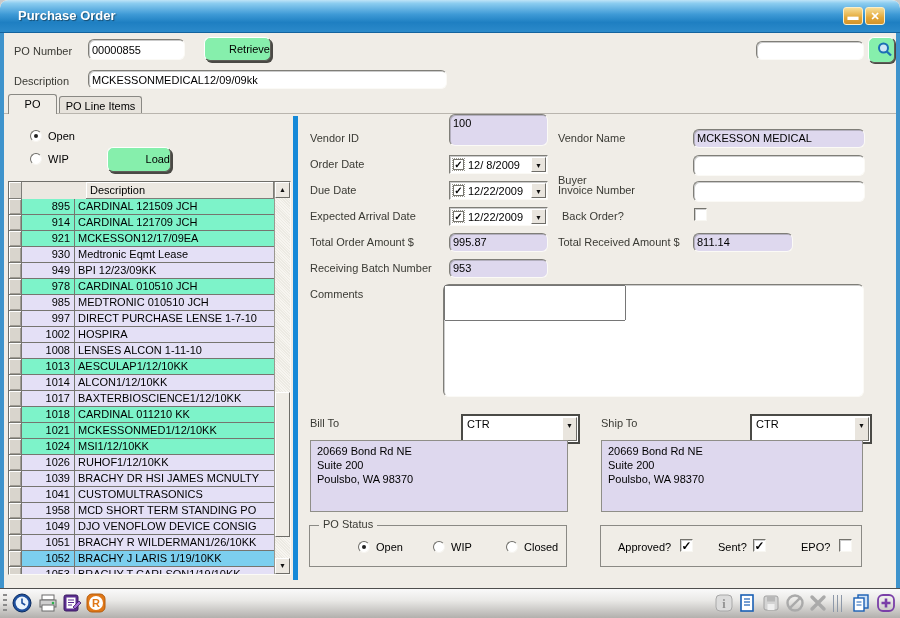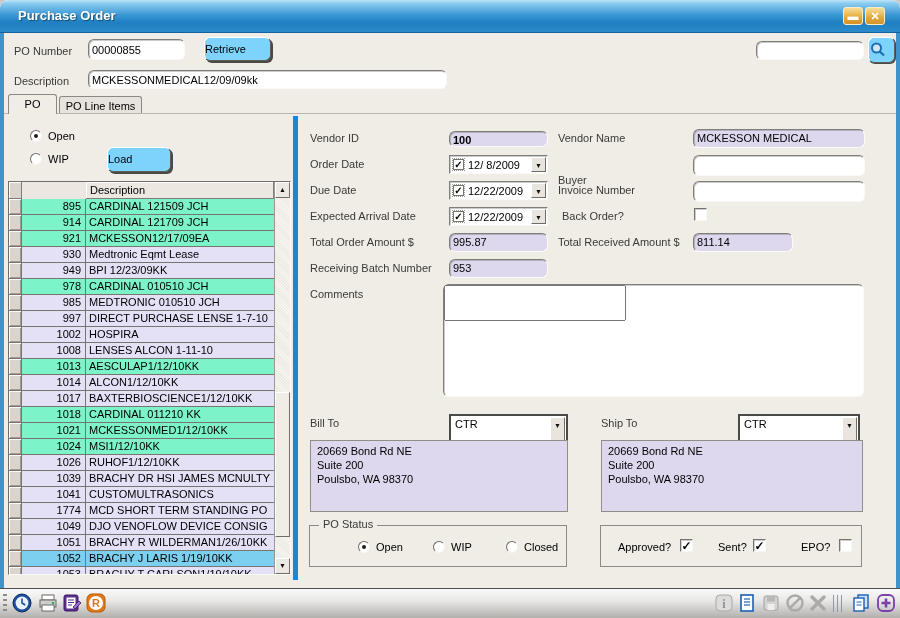--- a/index.html
+++ b/index.html
@@ -19,22 +19,22 @@
   
   .frame-side{position:absolute;top:33px;width:4px;height:555px;background:#3e93cc;}
   .content{position:absolute;left:4px;top:33px;width:892px;height:555px;background:#f0ede7;}
   .lbl{position:absolute;color:#3a3a34;white-space:nowrap;}
   .sunken{border:1px solid;border-color:#7f7e78 #fbfaf6 #fbfaf6 #7f7e78;
     box-shadow:inset 1px 1px 0 rgba(70,70,70,.28);background:#fff;}
   .field-lav{background:#ded8ee;}
   .val{padding:2px 3px 0;white-space:pre;overflow:hidden;}
   input.txt{font:11px "Liberation Sans",sans-serif;border:none;outline:none;background:transparent;
     width:100%;height:100%;padding:0 3px;}
-  .btn{background:#7dd3fc;border:1px solid;border-color:#ffffff #5e5d57 #5e5d57 #ffffff;
-    box-shadow:2px 2px 0 #4a4945;text-align:left;cursor:default;}
+  .btn{background:#86efac;border:1px solid;border-color:#ffffff #5e5d57 #5e5d57 #ffffff;
+    box-shadow:2px 2px 0 #4a4945;text-align:right;cursor:default;}
   
   .tab{position:absolute;border:1px solid #8a8984;border-bottom:none;border-radius:3px 3px 0 0;
     text-align:center;padding-top:3px;background:#e7e3dc;}
   .tab.active{background:#f0ede7;z-index:3;}
   .tabpanel{position:absolute;left:0;top:80px;width:892px;height:472px;
     border-top:1px solid #b9b5ae;background:#f0ede7;}
   
   .radio{position:absolute;width:12px;height:12px;border-radius:50%;background:#fff;
     border:1px solid;border-color:#6e6d68 #f6f5f0 #f6f5f0 #6e6d68;}
   .radio.selected::after{content:"";position:absolute;left:3px;top:3px;width:4px;height:4px;
@@ -46,42 +46,42 @@
   
   .grid{position:absolute;background:#fff;border:1px solid;
     border-color:#6f6e69 #fbfaf6 #fbfaf6 #6f6e69;overflow:hidden;}
   .ghead{position:absolute;left:0;top:0;right:16px;height:17px;display:flex;background:#ece8e1;}
   .hc{border-right:1px solid #7e7d78;border-bottom:1px solid #7e7d78;
     box-shadow:inset 1px 1px 0 #fff;padding:2px 4px 0;overflow:hidden;white-space:nowrap;}
   .grows{position:absolute;left:0;top:17px;right:16px;bottom:0;overflow:hidden;}
   .grow{display:flex;height:16px;line-height:15px;}
   .gut{width:13px;background:#d9d5cd;border-right:1px solid #76756f;border-bottom:1px solid #76756f;
     box-shadow:inset 1px 1px 0 #fff, inset -1px -1px 0 #a09c94;}
-  .gpo{width:64px;text-align:right;padding-right:4px;border-right:1px solid #76756f;
+  .gpo{width:53px;text-align:right;padding-right:4px;border-right:1px solid #76756f;
     border-bottom:1px solid #76756f;overflow:hidden;}
   .gdesc{flex:1;padding-left:3px;border-bottom:1px solid #76756f;overflow:hidden;white-space:nowrap;}
   .green{background:#7df3c9;} .lav{background:#e4e0f6;} .sel{background:#7ccfef;}
   .vscroll{position:absolute;right:0;top:0;bottom:0;width:16px;
     background:repeating-linear-gradient(45deg,#eceae3 0 1px,#f7f5f0 1px 2px);
     border-left:1px solid #9a988f;}
   .sbtn{position:absolute;left:0;width:15px;height:16px;background:#ece8e1;border:1px solid;
     border-color:#fff #6e6d68 #6e6d68 #fff;font-size:7px;text-align:center;line-height:14px;color:#111;}
   .sthumb{position:absolute;left:0;width:15px;background:#f0ede6;border:1px solid;
     border-color:#fff #6e6d68 #6e6d68 #fff;}
   .divider{position:absolute;background:#1589d8;}
   
   .datefield{position:absolute;height:19px;background:#fff;}
   .date-check{position:absolute;left:3px;top:3px;width:11px;height:11px;background:#fff;
     border:1px solid #77766f;outline:1px dotted #9a9991;font-size:10px;line-height:9px;text-align:center;}
   .date-check.checked::after{content:"✓";font-weight:bold;}
   .date-text{position:absolute;left:18px;top:3px;white-space:pre;}
   .drop-btn{position:absolute;right:1px;top:1px;bottom:1px;width:15px;background:#e9e5de;
     border:1px solid;border-color:#fff #6e6d68 #6e6d68 #fff;font-size:7px;color:#111;
     text-align:center;line-height:15px;}
-  .combo{position:absolute;height:30px;background:#fff;border:2px solid #4a4a46;}
+  .combo{position:absolute;height:30px;background:#fff;border:2px solid #4a4a46;margin-left:12px;}
   .combo .ctext{position:absolute;left:4px;top:2px;}
   .addrbox{position:absolute;background:#ded8ee;border:1px solid #8f8e88;padding:3px 6px;
     white-space:pre-line;line-height:14px;}
   .groupbox{position:absolute;border:1px solid #8b8a85;}
   .legend{position:absolute;top:-8px;left:9px;background:#f0ede7;padding:0 4px;color:#3a3a34;}
   
   .toolbar{position:absolute;left:0;top:588px;width:900px;height:30px;
     background:linear-gradient(180deg,#fafafa 0%,#e9e8e6 40%,#b2b0ad 100%);
     border-top:1px solid #4e4e4e;}
   .grip{position:absolute;left:3px;top:5px;width:4px;height:20px;
@@ -234,21 +234,21 @@
               <div class="gpo">1039</div>
               <div class="gdesc">BRACHY DR HSI JAMES MCNULTY</div>
             </div>
             <div class="grow lav">
               <div class="gut"></div>
               <div class="gpo">1041</div>
               <div class="gdesc">CUSTOMULTRASONICS</div>
             </div>
             <div class="grow lav">
               <div class="gut"></div>
-              <div class="gpo">1774</div>
+              <div class="gpo">1958</div>
               <div class="gdesc">MCD SHORT TERM STANDING PO</div>
             </div>
             <div class="grow lav">
               <div class="gut"></div>
               <div class="gpo">1049</div>
               <div class="gdesc">DJO VENOFLOW DEVICE CONSIG</div>
             </div>
             <div class="grow lav">
               <div class="gut"></div>
               <div class="gpo">1051</div>
@@ -268,21 +268,21 @@
         <div class="vscroll">
           <div class="sbtn" style="top:0;">▲</div>
           <div class="sthumb" style="top:210px;height:145px;"></div>
           <div class="sbtn" style="bottom:0;">▼</div>
         </div>
       </div>
 
       <div class="divider" style="left:289px;top:2px;width:5px;height:464px;"></div>
 
       <div class="lbl" style="left:306px;top:18px;">Vendor ID</div>
-      <div class="abs sunken field-lav val" style="left:445px;top:17px;width:99px;height:16px;font-weight:bold;">100</div>
+      <div class="abs sunken field-lav val" style="left:445px;top:0;width:99px;height:32px;">100</div>
 
       <div class="lbl" style="left:306px;top:44px;">Order Date</div>
       <div class="datefield sunken" style="left:445px;top:41px;width:99px;">
         <span class="date-check checked"></span>
         <span class="date-text">12/ 8/2009</span>
         <span class="drop-btn">▼</span>
       </div>
 
       <div class="lbl" style="left:306px;top:70px;">Due Date</div>
       <div class="datefield sunken" style="left:445px;top:67px;width:99px;">

